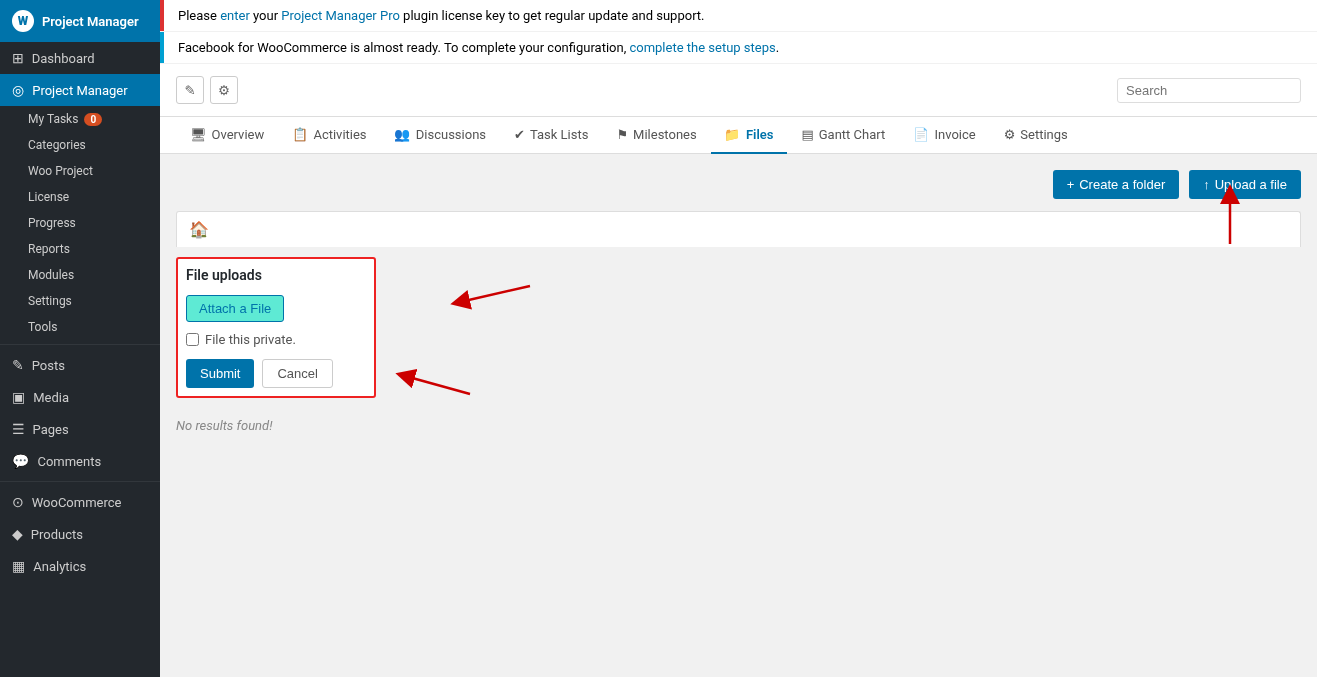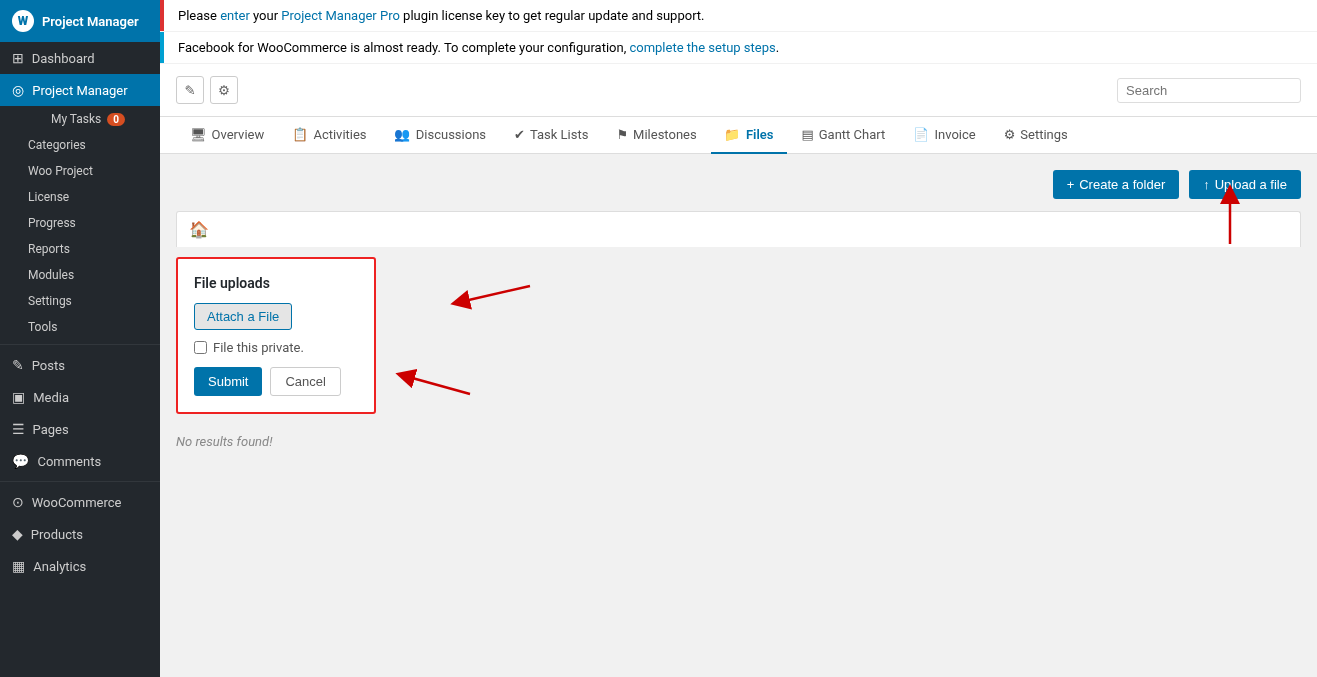--- a/index.html
+++ b/index.html
@@ -174,34 +174,34 @@
       border-radius: 3px 3px 0 0;
       border-bottom: none;
     }
     .breadcrumb-home { color: #0073aa; font-size: 16px; cursor: pointer; }
 
     
     .file-uploads-panel {
       background: white;
       border: 2px solid #e22;
       border-radius: 3px;
-      padding: 16px;
+      padding: 8px;
       display: inline-block;
       min-width: 200px;
       margin-top: 10px;
       position: relative;
     }
     .file-uploads-title {
       font-size: 14px;
       font-weight: 600;
       color: #23282d;
       margin-bottom: 12px;
     }
     .attach-file-btn {
-      background: #e5e5e5;
+      background: #5eead4;
       border: 1px solid #0073aa;
       color: #0073aa;
       border-radius: 3px;
       padding: 5px 12px;
       cursor: pointer;
       font-size: 13px;
       display: inline-block;
       margin-bottom: 10px;
     }
     .private-checkbox-row {
@@ -282,21 +282,21 @@
   <div class="sidebar-item">
     <span class="icon">⊞</span>
     <span>Dashboard</span>
   </div>
 
   <div class="sidebar-item highlighted">
     <span class="icon">◎</span>
     <span>Project Manager</span>
   </div>
 
-  <div class="sidebar-sub-item" style="display:flex;align-items:center;gap:6px;justify-content:center;">
+  <div class="sidebar-sub-item" style="display:flex;align-items:center;gap:6px;">
     <span>My Tasks</span>
     <span class="badge">0</span>
   </div>
   <div class="sidebar-sub-item">
     <span>Categories</span>
   </div>
   <div class="sidebar-sub-item">
     <span>Woo Project</span>
   </div>
   <div class="sidebar-sub-item">

